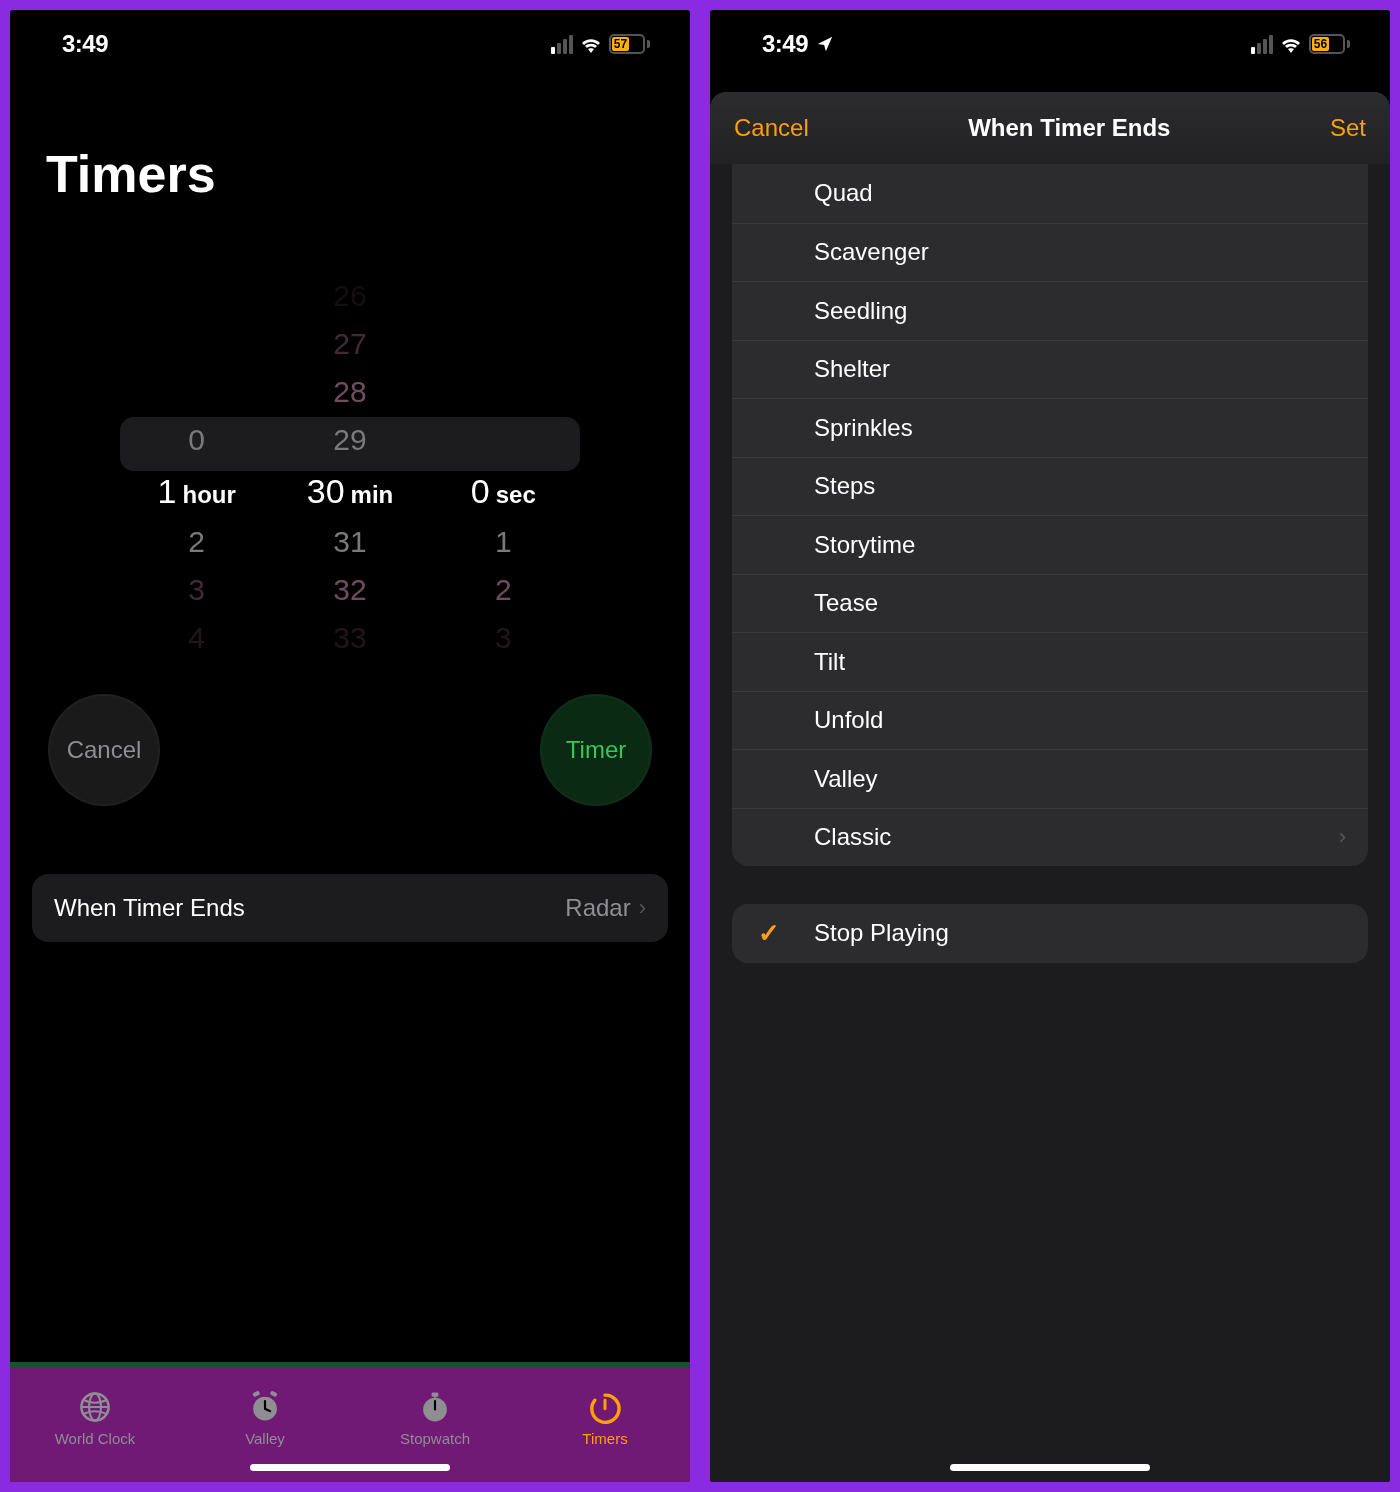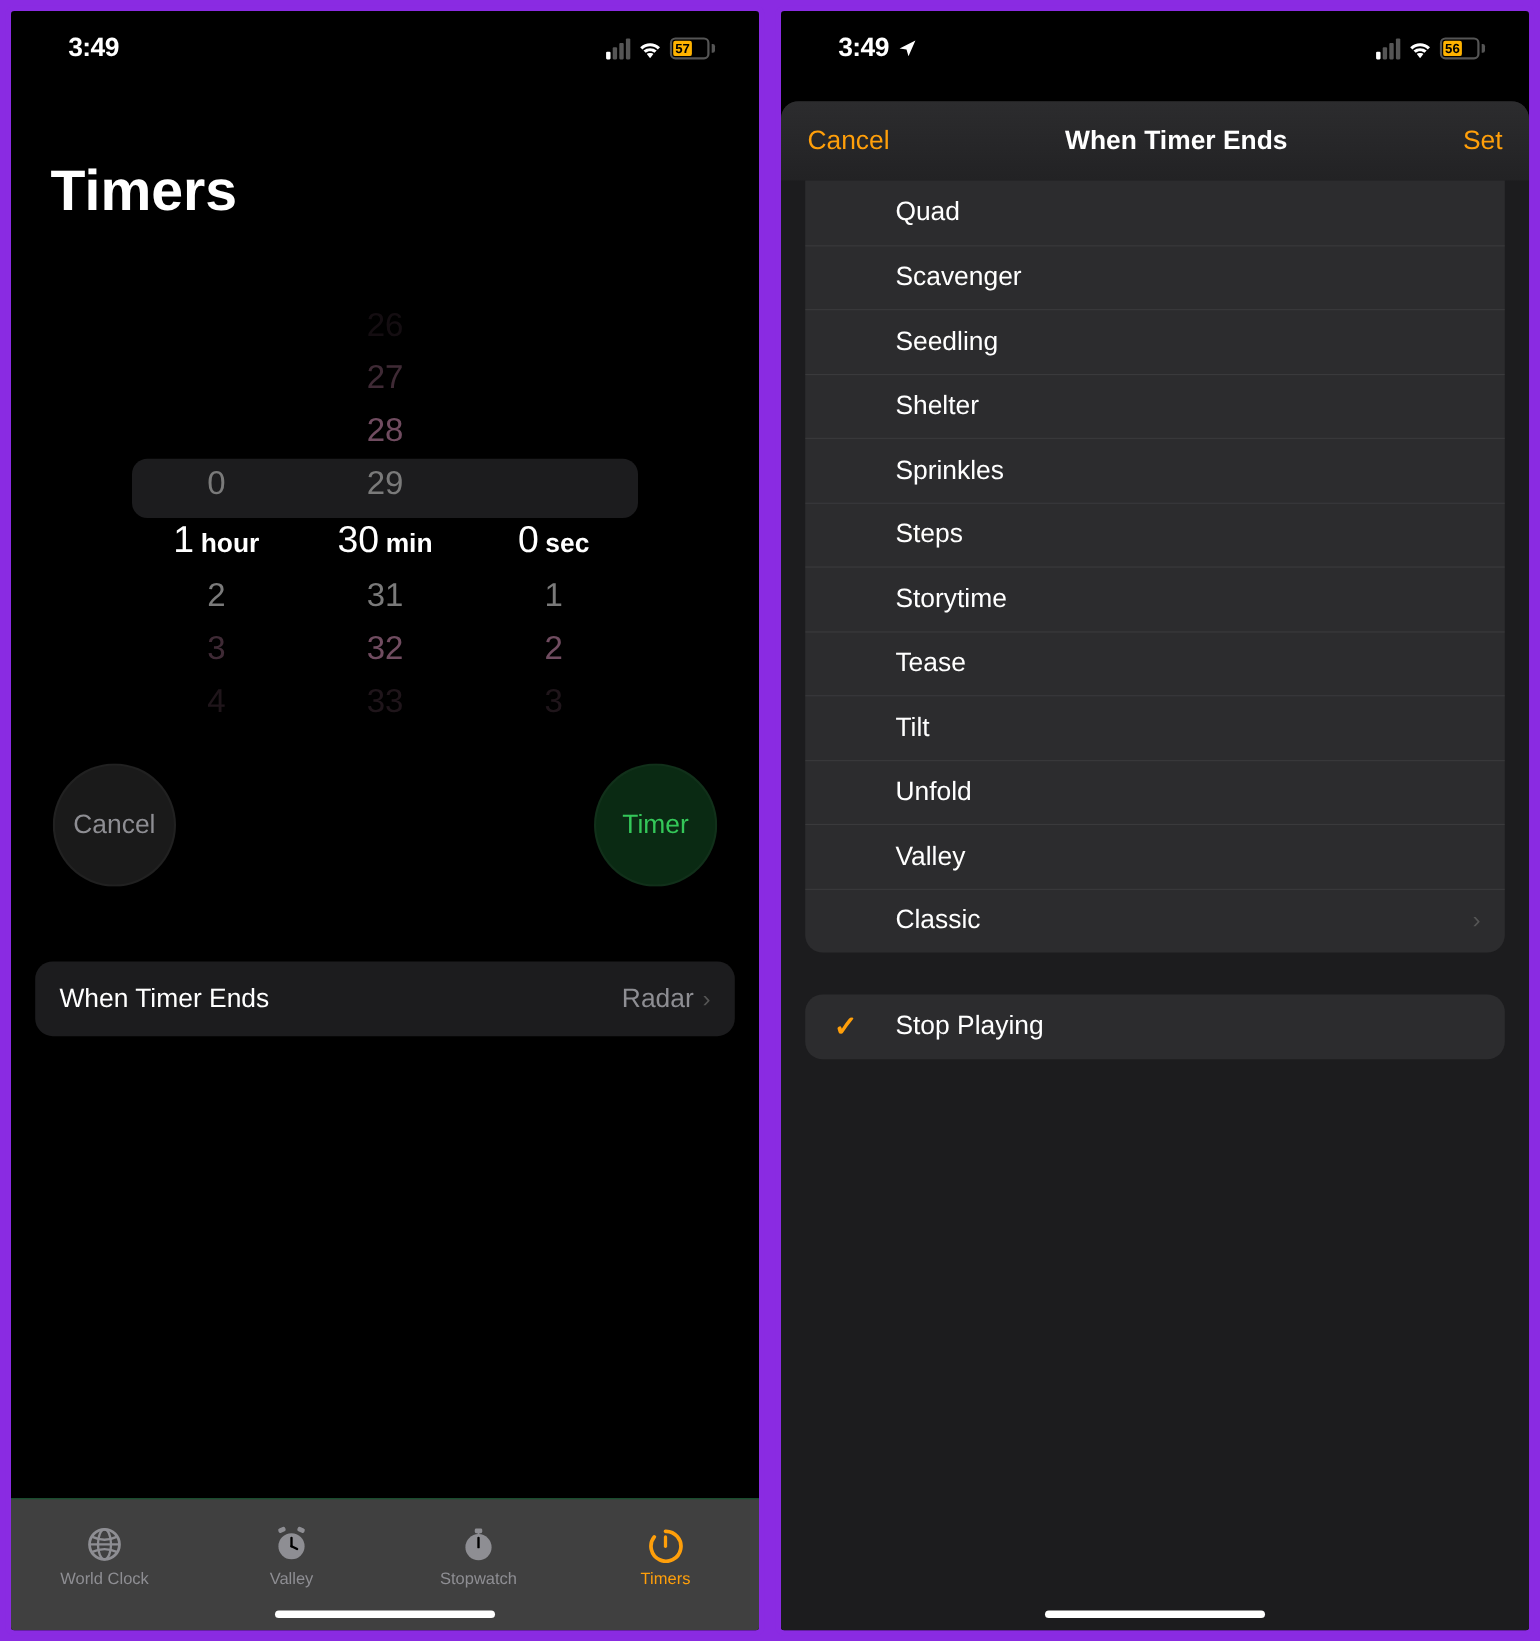--- a/index.html
+++ b/index.html
@@ -38,21 +38,21 @@
     .circ-btn{width:112px;height:112px;border-radius:56px;display:flex;align-items:center;justify-content:center;font-size:24px;cursor:pointer;border:2px solid rgba(255,255,255,0.03);}
     .cancel-btn{background:#1a1a1a;color:#8e8e93;}
     .start-btn{background:#0a2a13;color:#34c759;}
 
     .settings-card{margin:68px 22px 0;background:#1c1c1e;border-radius:16px;}
     .row{display:flex;justify-content:space-between;align-items:center;height:68px;padding:0 22px;color:#fff;font-size:24px;cursor:pointer;}
     .row + .row{border-top:1px solid #333;}
     .row .value{color:#8e8e93;display:flex;align-items:center;gap:8px;}
     .chev{color:#555;font-size:22px;}
 
-    .tabbar{margin-top:auto;height:120px;display:flex;justify-content:space-around;align-items:center;padding:8px 0 22px;background:#404040;border-top:1px solid #14532d;}
+    .tabbar{margin-top:auto;height:120px;display:flex;justify-content:space-around;align-items:center;padding:8px 0 22px;background:#701a75;border-top:6px solid #14532d;}
     .tab{display:flex;flex-direction:column;align-items:center;gap:6px;color:#8e8e93;font-size:15px;cursor:pointer;width:25%;}
     .tab.active{color:#ff9f0a;}
     .tab svg,.tab .ic{width:38px;height:34px;}
     .home-bar{position:absolute;bottom:11px;left:50%;transform:translateX(-50%);width:200px;height:7px;background:#fff;border-radius:4px;}
 
     
     .sheet{margin-top:14px;flex:1;background:#1c1c1e;border-radius:16px 16px 0 0;display:flex;flex-direction:column;overflow:hidden;}
     .sheet-header{display:flex;justify-content:space-between;align-items:center;padding:22px 24px;background:linear-gradient(#2c2c2e,#222224);}
     .sheet-header .hbtn{color:#ff9f0a;font-size:24px;cursor:pointer;}
     .sheet-header .htitle{color:#fff;font-size:24px;font-weight:600;}

